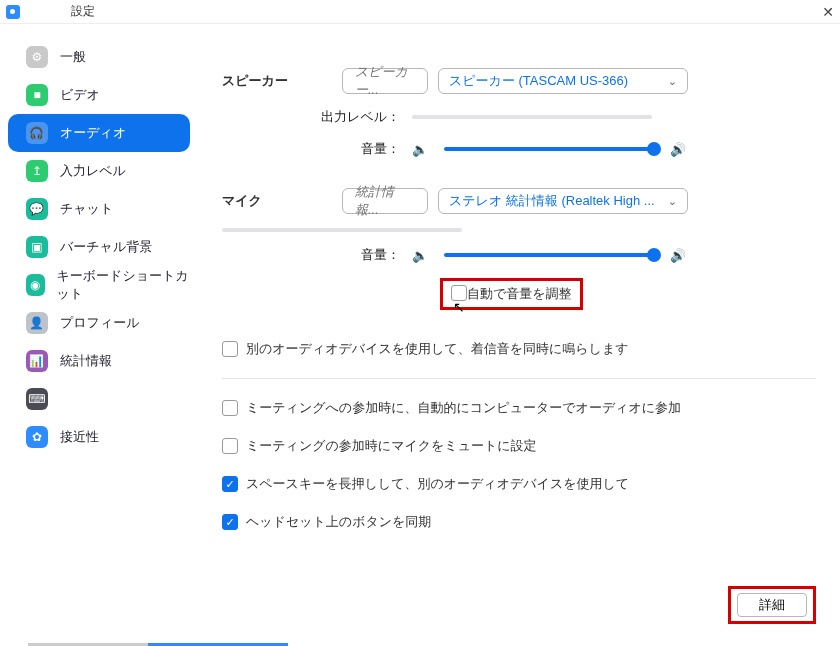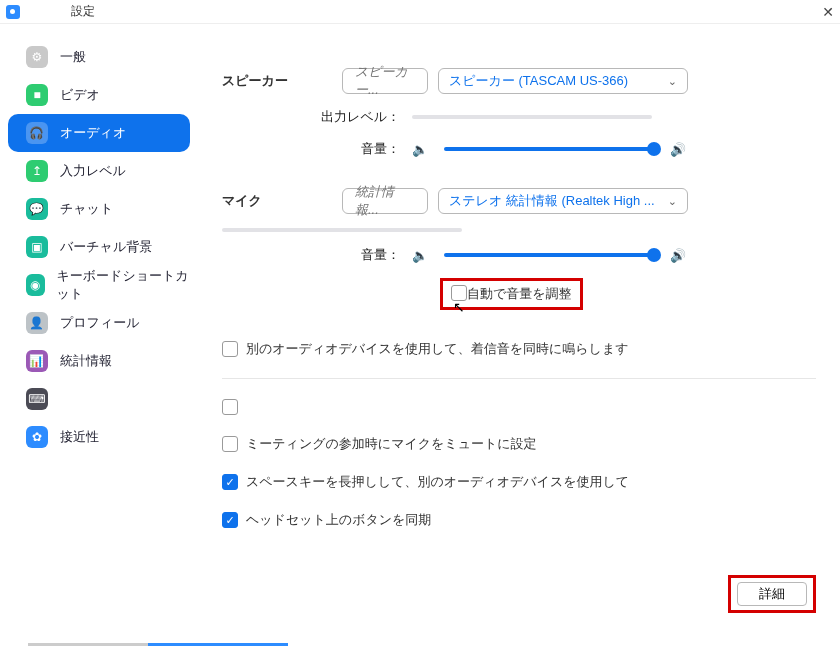--- a/index.html
+++ b/index.html
@@ -165,21 +165,21 @@
     display:flex;align-items:center;justify-content:center;
     background:#fff;
     flex: 0 0 16px;
   }
   .chk.checked { background:#0E72EC;border-color:#0E72EC;color:#fff; }
   .chk.checked::after { content:"✓"; font-size:11px; }
   hr.sep { border:none;border-top:1px solid #e6e6e6;margin:12px 0; }
   .advanced-wrap {
     position:absolute;
     right: 24px;
-    bottom: 27px;
+    bottom: 16px;
     border: 3px solid #d40000;
     padding: 4px 6px;
   }
   .advanced-btn {
     border:1px solid #b8b8b8;
     border-radius: 4px;
     background:#fff;
     height:24px;
     width:70px;
     font-size:13px;
@@ -308,20 +308,21 @@
 
     <div class="check-line">
       <div class="chk"></div>
       <span>別のオーディオデバイスを使用して、着信音を同時に鳴らします</span>
     </div>
 
     <hr class="sep">
 
     <div class="check-line">
       <div class="chk"></div>
+      <span>ミーティングへの参加時に、自動的にコンピューターでオーディオに参加</span>
     </div>
     <div class="check-line">
       <div class="chk"></div>
       <span>ミーティングの参加時にマイクをミュートに設定</span>
     </div>
     <div class="check-line">
       <div class="chk checked"></div>
       <span>スペースキーを長押しして、別のオーディオデバイスを使用して</span>
     </div>
     <div class="check-line">

